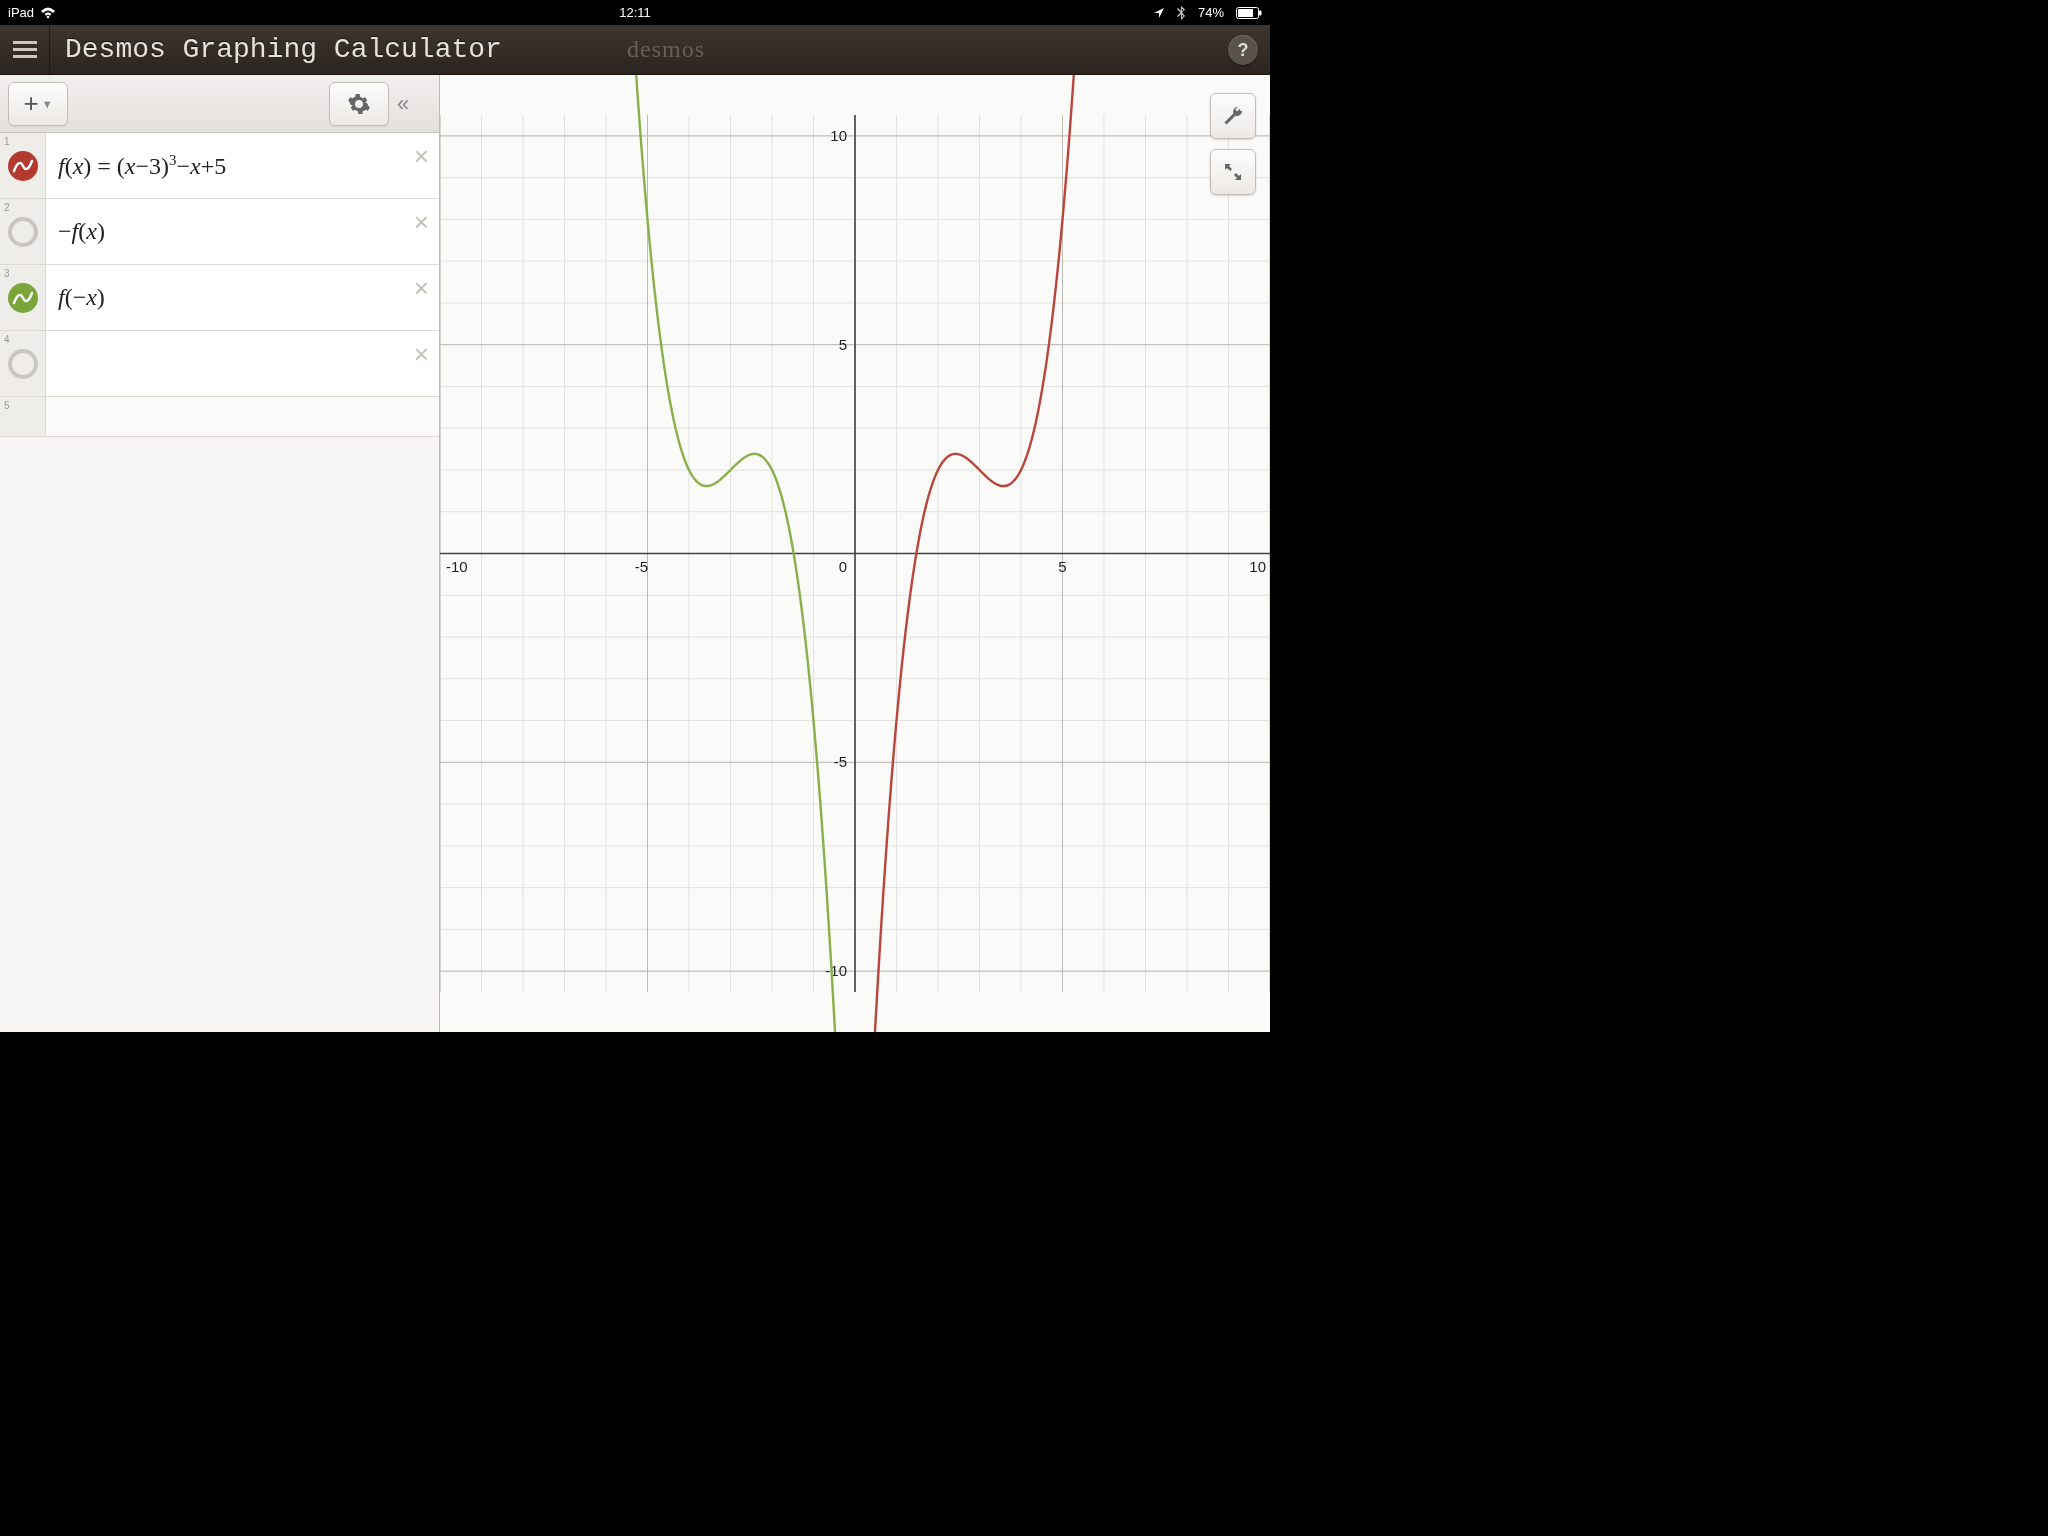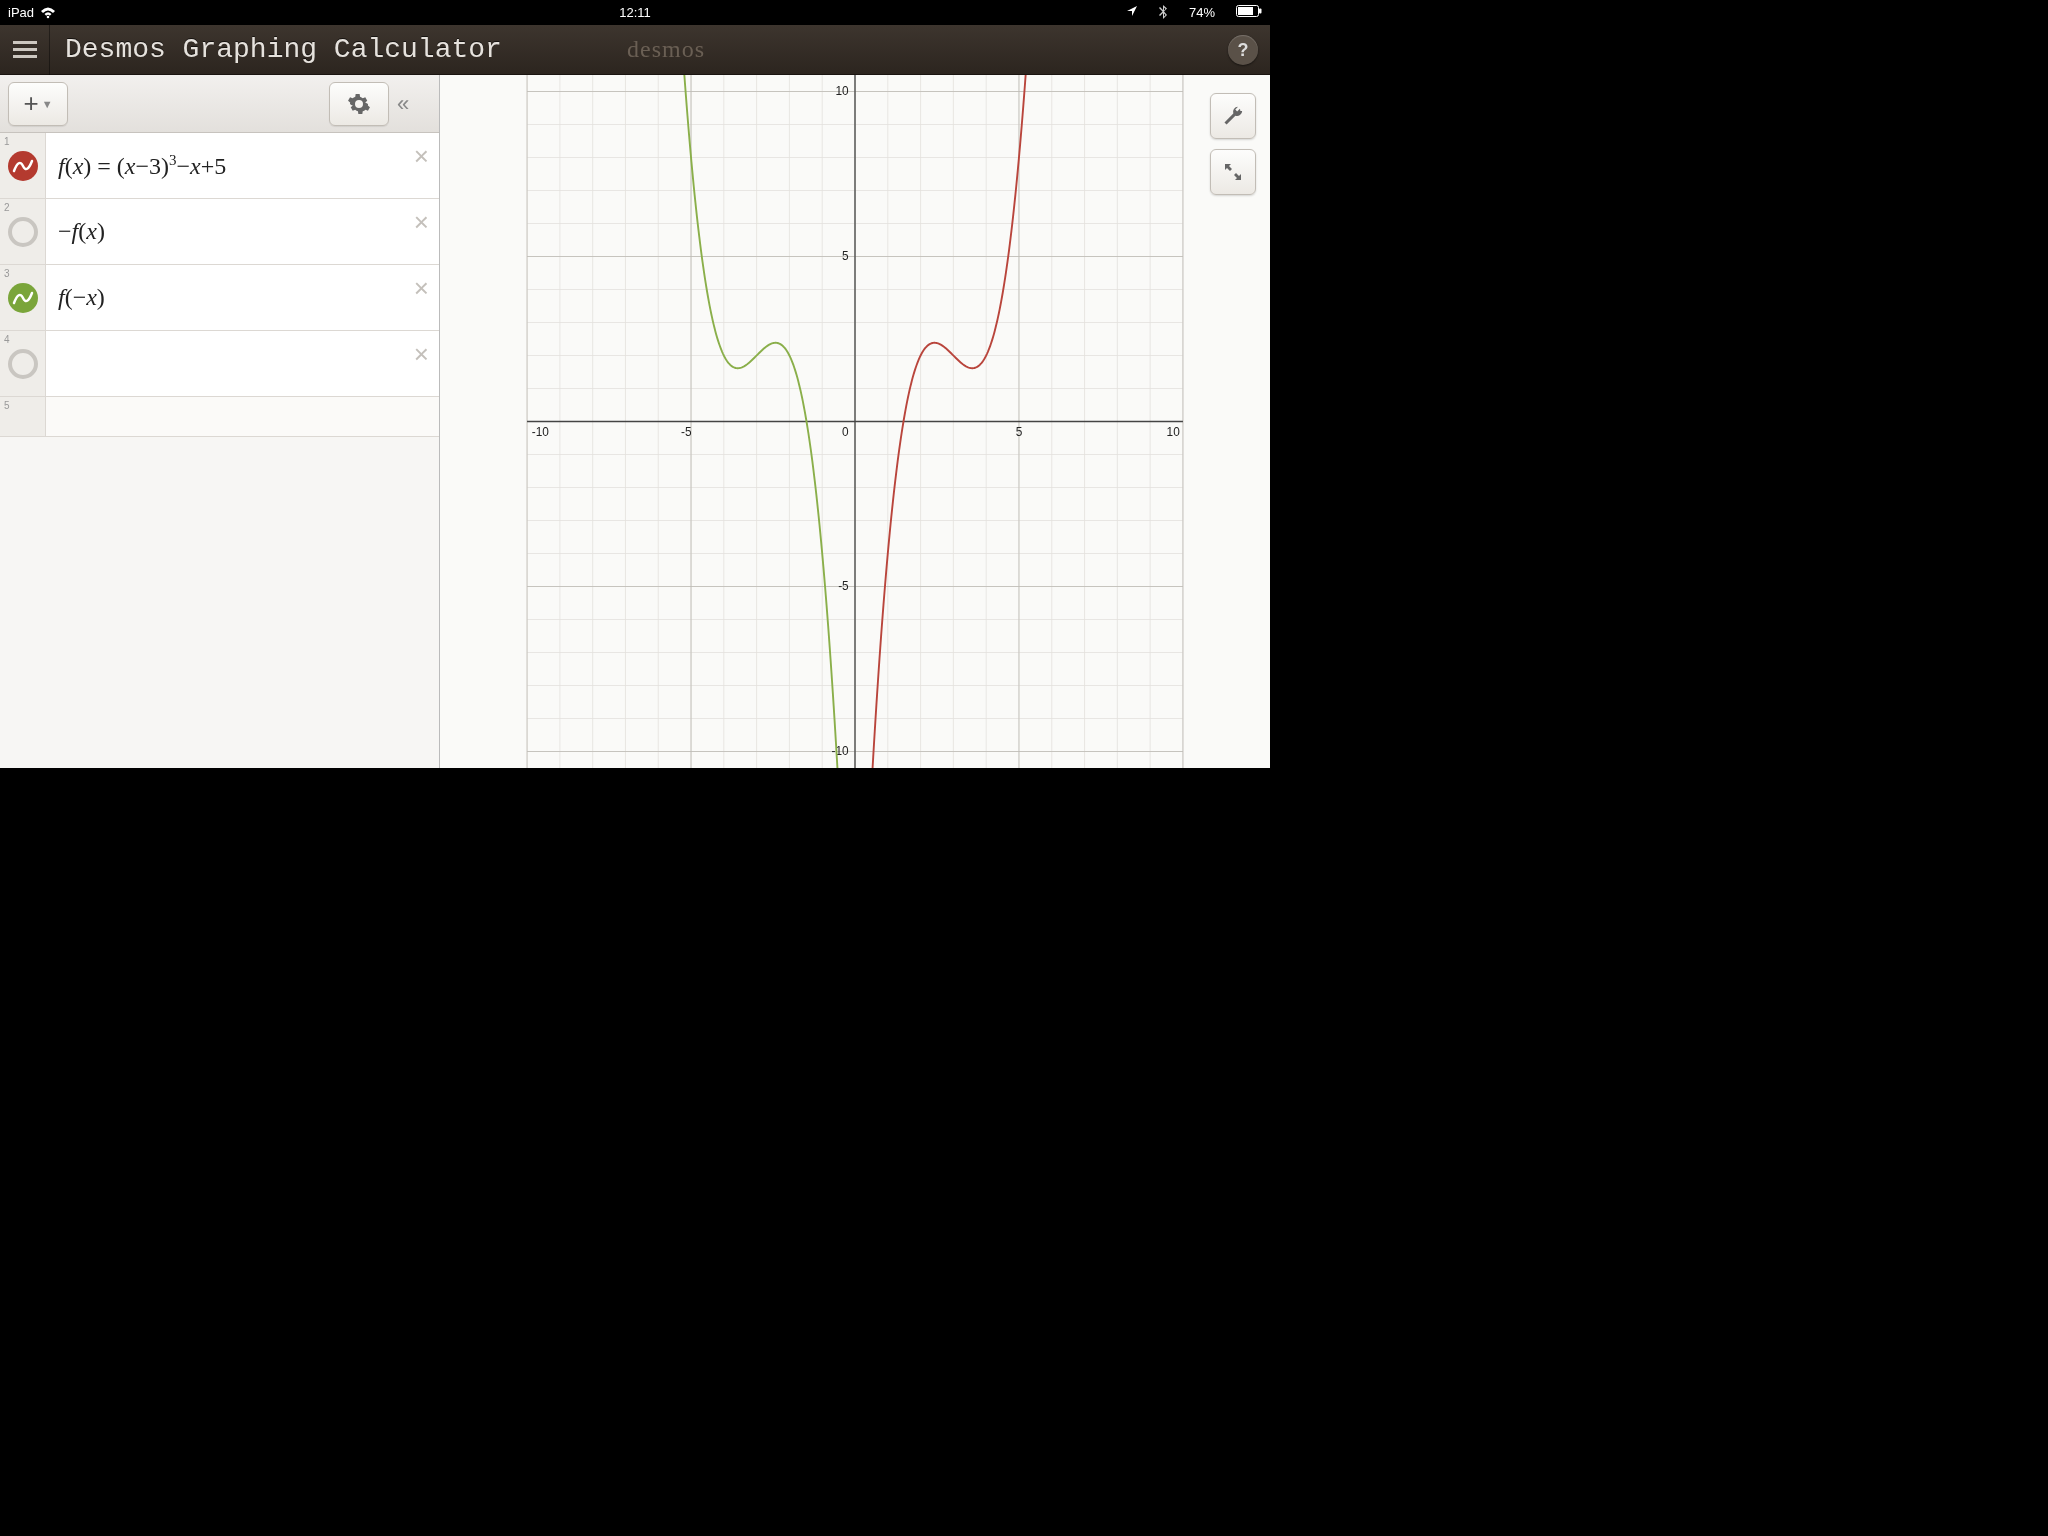--- a/index.html
+++ b/index.html
@@ -1,40 +1,40 @@
 <!DOCTYPE html>
 <html><head>
 <meta charset="utf-8">
 <style>
   * { box-sizing: border-box; margin: 0; padding: 0; }
   html, body { width: 100%; height: 100%; font-family: -apple-system, Helvetica, Arial, sans-serif; }
   body { background: #000; }
 
   .device {
     width: 1270px;
-    height: 768px;
+    height: 1032px;
     background: #8b5cf6;
     position: relative;
     overflow: hidden;
   }
 
   
   .status-bar {
     height: 25px;
     background: #000;
     color: #fff;
     display: flex;
     align-items: center;
     font-size: 13px;
     padding: 0 8px;
     position: relative;
   }
   .status-left { display: flex; align-items: center; gap: 6px; }
   .status-center { position: absolute; left: 50%; transform: translateX(-50%); font-weight: 400; }
-  .status-right { margin-left: auto; display: flex; align-items: flex-start; gap: 21px; }
+  .status-right { margin-left: auto; display: flex; align-items: center; gap: 12px; }
   .wifi-icon, .loc-icon, .bt-icon, .batt-icon { display: inline-flex; }
 
   
   .app-header {
     height: 50px;
     background: linear-gradient(#3d352e, #2c251f);
     display: flex;
     align-items: center;
     position: relative;
     color: #eee;

